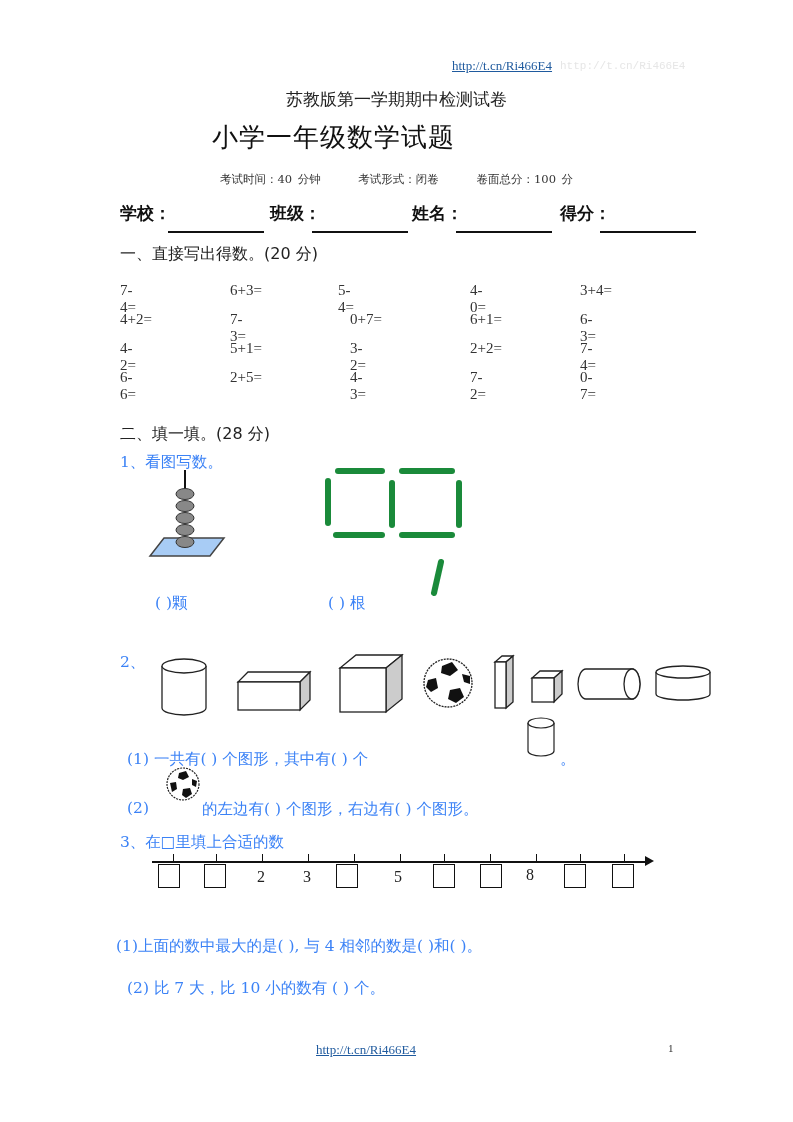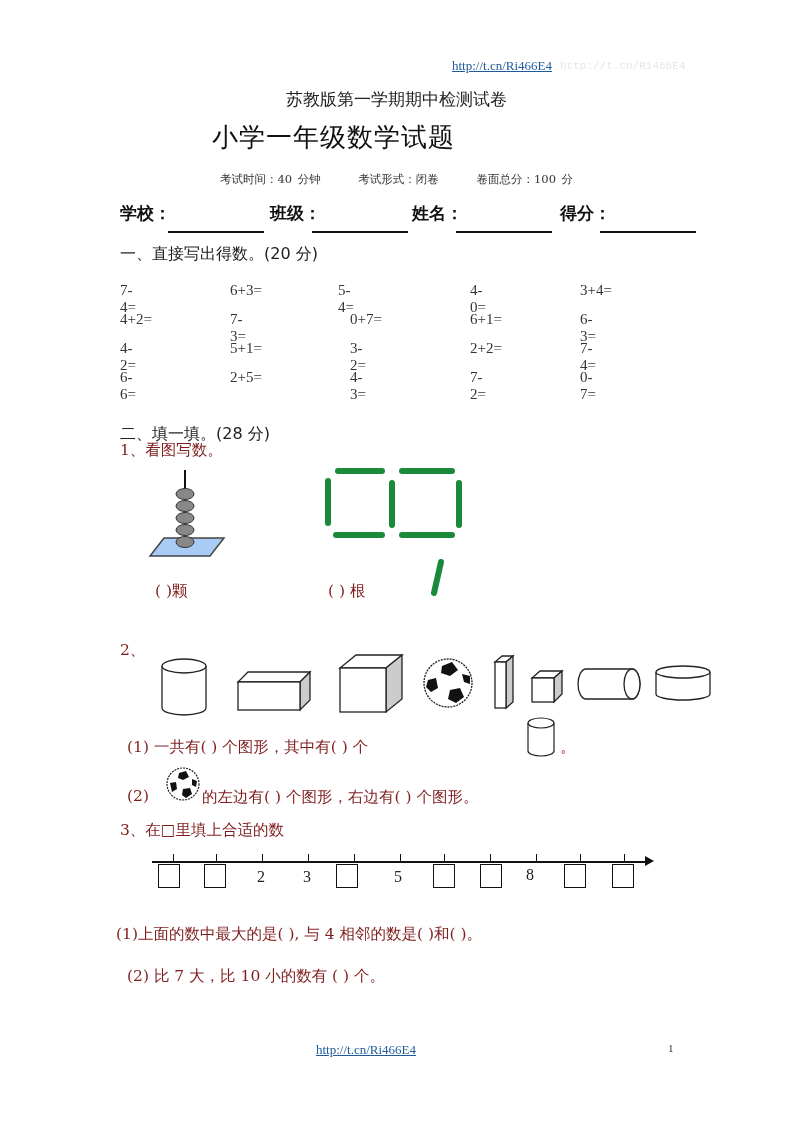--- a/index.html
+++ b/index.html
@@ -9,21 +9,21 @@
   .link { color:#1f5a9e; text-decoration:underline; font-family:"Liberation Serif", serif; font-size:13px; }
   .ghost { color:#e6e6e6; font-family:"Liberation Mono", monospace; font-size:11px; }
   .subtitle { font-size:17px; left:0; width:793px; text-align:center; top:88px; color:#222; }
   .title { font-size:26px; left:0; width:667px; text-align:center; top:120px; font-family:"DejaVu Sans", sans-serif; letter-spacing:1px; color:#111; }
   .meta { top:172px; left:0; width:793px; text-align:center; font-size:11.5px; color:#333; word-spacing:2px; }
   .meta span { margin:0 16px; }
   .field-label { font-size:17px; font-weight:bold; font-family:"DejaVu Sans", sans-serif; top:202px; color:#111; }
   .field-line { height:0; border-bottom:2px solid #111; top:231px; }
   .sec { font-size:16px; font-family:"DejaVu Sans", sans-serif; color:#222; }
   .eq { font-size:15px; font-family:"Liberation Serif", serif; color:#333; }
-  .q { font-size:15.5px; color:#7f1d1d; }
+  .q { font-size:15.5px; color:#3b82f6;margin-top:12px; }
   .ntbox { width:22px; height:24px; border:1.5px solid #111; box-sizing:border-box; background:#fff; }
   .ntnum { font-size:16px; font-family:"Liberation Serif", serif; }
   .tick { width:1px; height:8px; background:#111; }
 </style>
 </head>
 <body>
 
 <div class="abs link" style="left:452px;top:58px;">http://t.cn/Ri466E4</div>
 <div class="abs ghost" style="left:560px;top:60px;">http://t.cn/Ri466E4</div>
 

